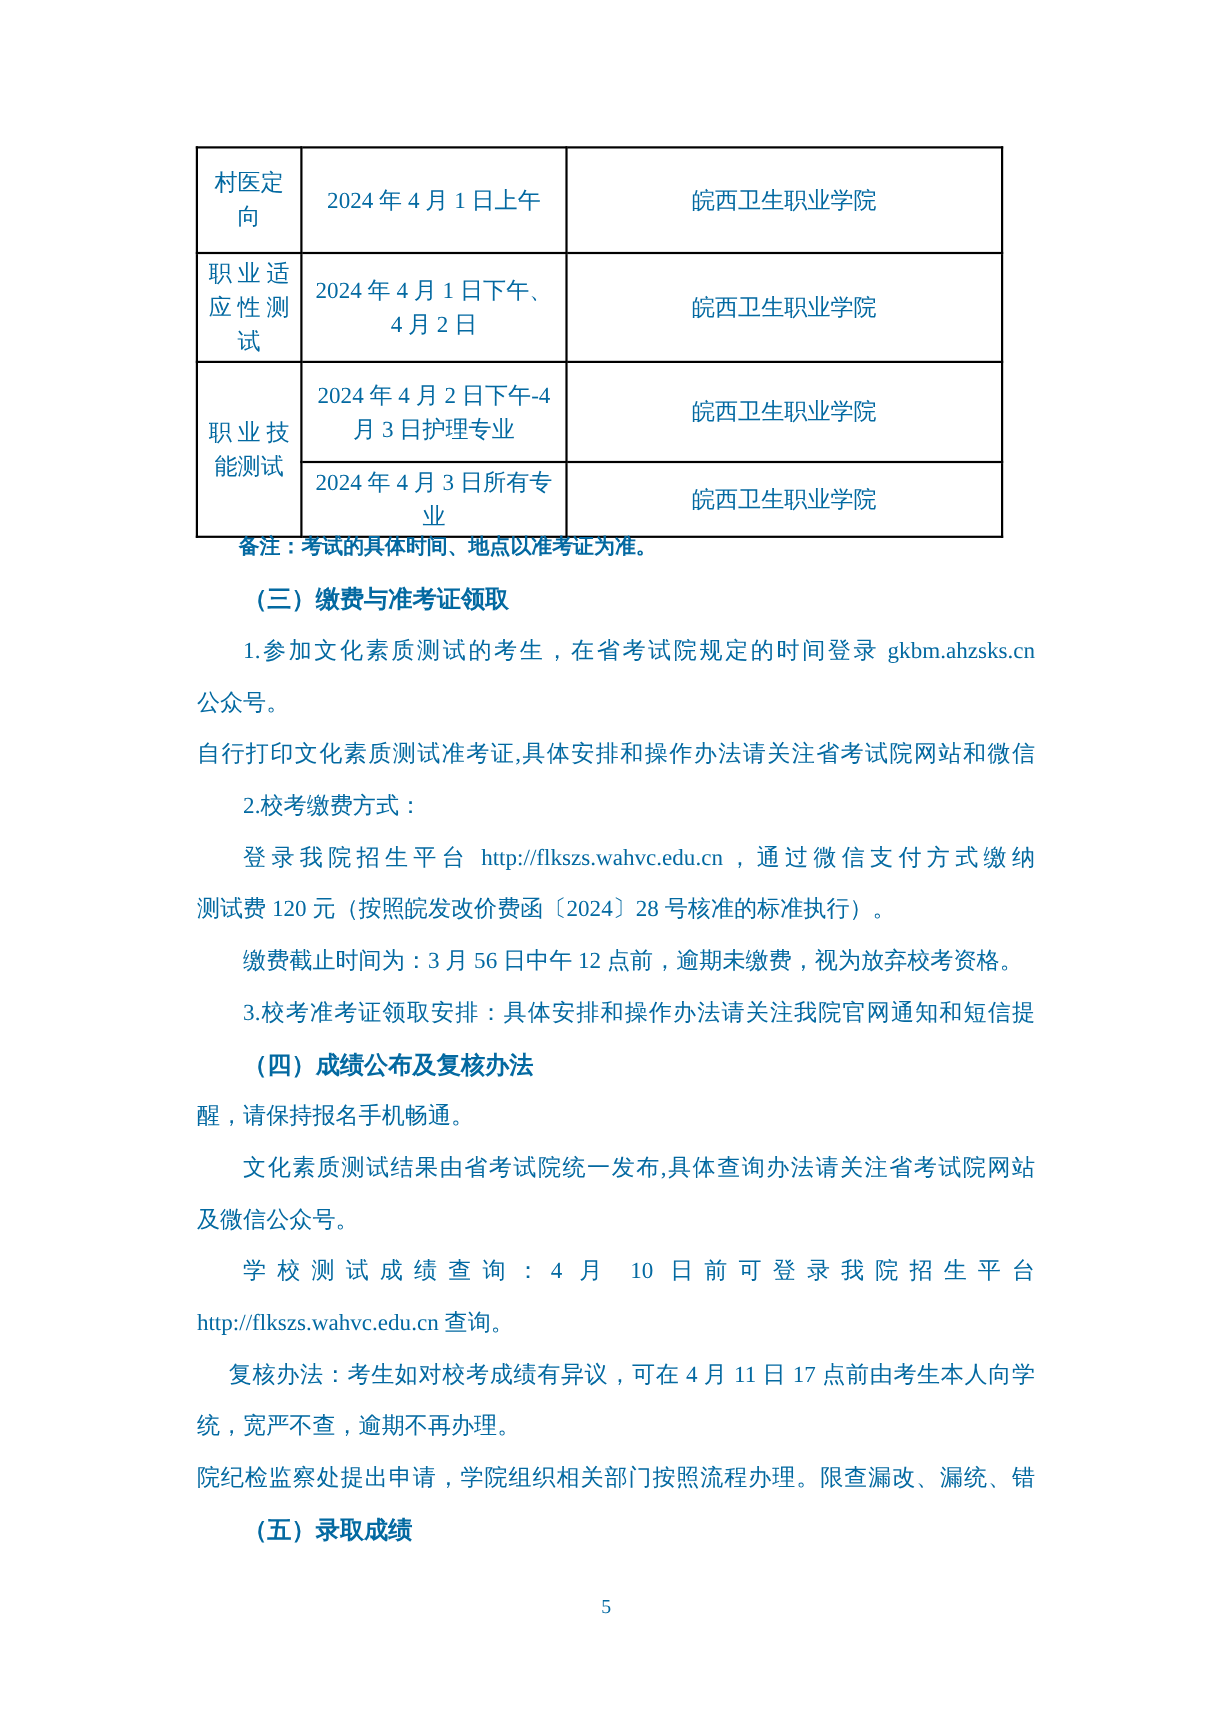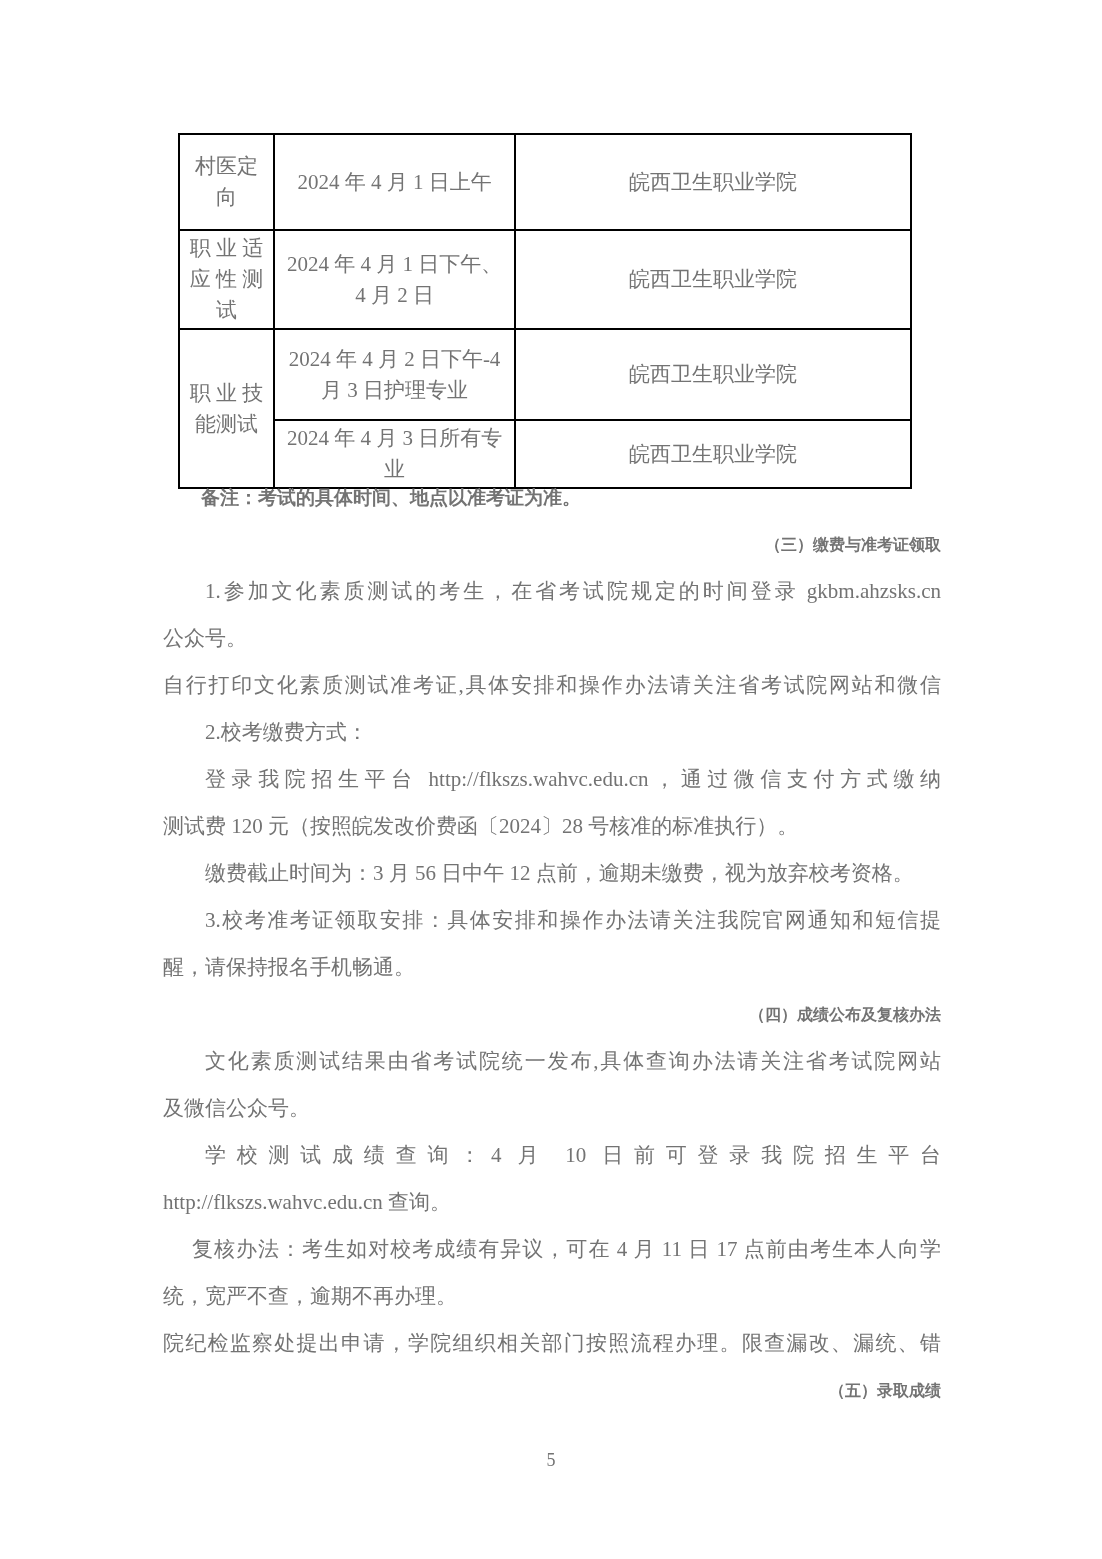--- a/index.html
+++ b/index.html
@@ -1,21 +1,21 @@
 <!DOCTYPE html>
 <html><head>
 <meta charset="utf-8">
 <style>
   html,body { margin:0; padding:0; }
   .page {
     position: relative;
     width: 1102px;
     height: 1559px;
     background: #ffffff;
-    color: #737373;
+    color: #0369a1;
     font-family: "Liberation Serif", "DejaVu Serif", serif;
     overflow: hidden;
   }
 
   
   table.schedule {
     position: absolute;
     left: 178px;
     top: 133px;
     width: 732px;
@@ -45,32 +45,32 @@
     left: 163px;
     top: 474px;
     width: 778px;
   }
   .line {
     height: 47px;
     line-height: 47px;
     font-size: 21px;
     overflow: hidden;
     white-space: normal;
+    margin-left: 16px;
   }
   .line.note {
     font-size: 19px;
     font-weight: 700;
     font-family: "Liberation Sans", "DejaVu Sans", sans-serif;
     text-indent: 38px;
   }
   .line.h {
-    font-size: 16px;
+    font-size: 22px;
     font-weight: 700;
     font-family: "Liberation Sans", "DejaVu Sans", sans-serif;
-    text-align: right;
   }
   .ind2  { text-indent: 42px; }
   .ind15 { text-indent: 29px; }
   .stretch {
     text-align: justify;
     text-align-last: justify;
   }
 
   
   .pageno {
@@ -128,22 +128,22 @@
     <div class="line note">备注：考试的具体时间、地点以准考证为准。</div>
     <div class="line h ind2">（三）缴费与准考证领取</div>
     <div class="line ind2 stretch">1.参加文化素质测试的考生，在省考试院规定的时间登录 gkbm.ahzsks.cn</div>
     <div class="line">公众号。</div>
     <div class="line stretch">自行打印文化素质测试准考证,具体安排和操作办法请关注省考试院网站和微信</div>
     <div class="line ind2">2.校考缴费方式：</div>
     <div class="line ind2 stretch">登录我院招生平台 http://flkszs.wahvc.edu.cn，通过微信支付方式缴纳</div>
     <div class="line">测试费 120 元（按照皖发改价费函〔2024〕28 号核准的标准执行）。</div>
     <div class="line ind2">缴费截止时间为：3 月 56 日中午 12 点前，逾期未缴费，视为放弃校考资格。</div>
     <div class="line ind2 stretch">3.校考准考证领取安排：具体安排和操作办法请关注我院官网通知和短信提</div>
+    <div class="line h ind2">（四）成绩公布及复核办法</div>
     <div class="line">醒，请保持报名手机畅通。</div>
-    <div class="line h ind2">（四）成绩公布及复核办法</div>
     <div class="line ind2 stretch">文化素质测试结果由省考试院统一发布,具体查询办法请关注省考试院网站</div>
     <div class="line">及微信公众号。</div>
     <div class="line ind2 stretch">学校测试成绩查询：4 月 10 日前可登录我院招生平台</div>
     <div class="line">http://flkszs.wahvc.edu.cn 查询。</div>
     <div class="line ind15 stretch">复核办法：考生如对校考成绩有异议，可在 4 月 11 日 17 点前由考生本人向学</div>
     <div class="line">统，宽严不查，逾期不再办理。</div>
     <div class="line stretch">院纪检监察处提出申请，学院组织相关部门按照流程办理。限查漏改、漏统、错</div>
     <div class="line h ind2">（五）录取成绩</div>
   </div>
 

